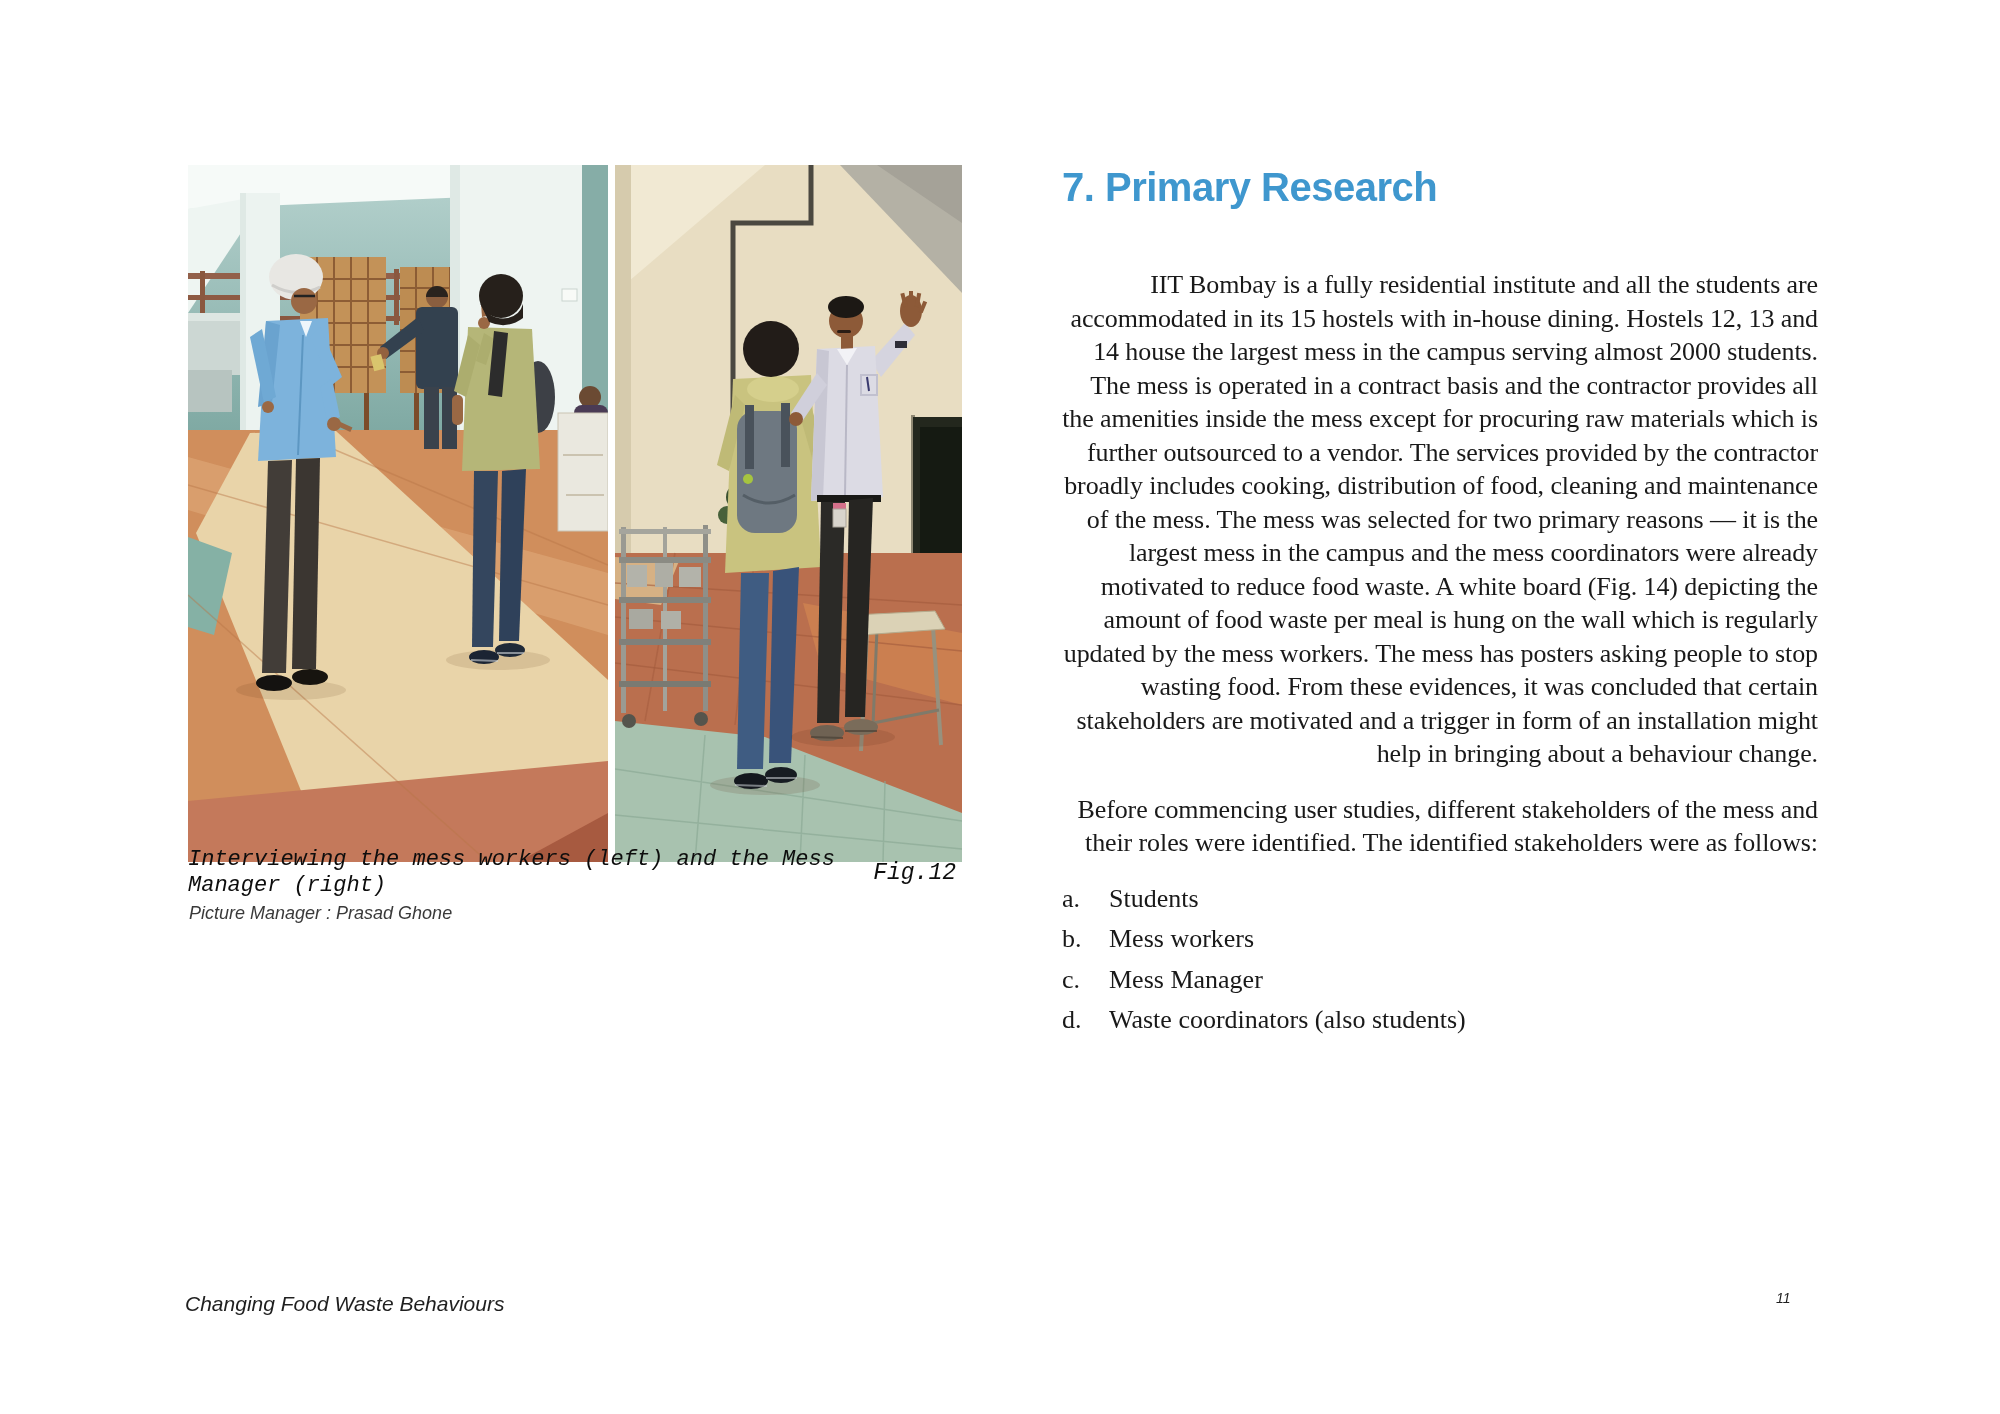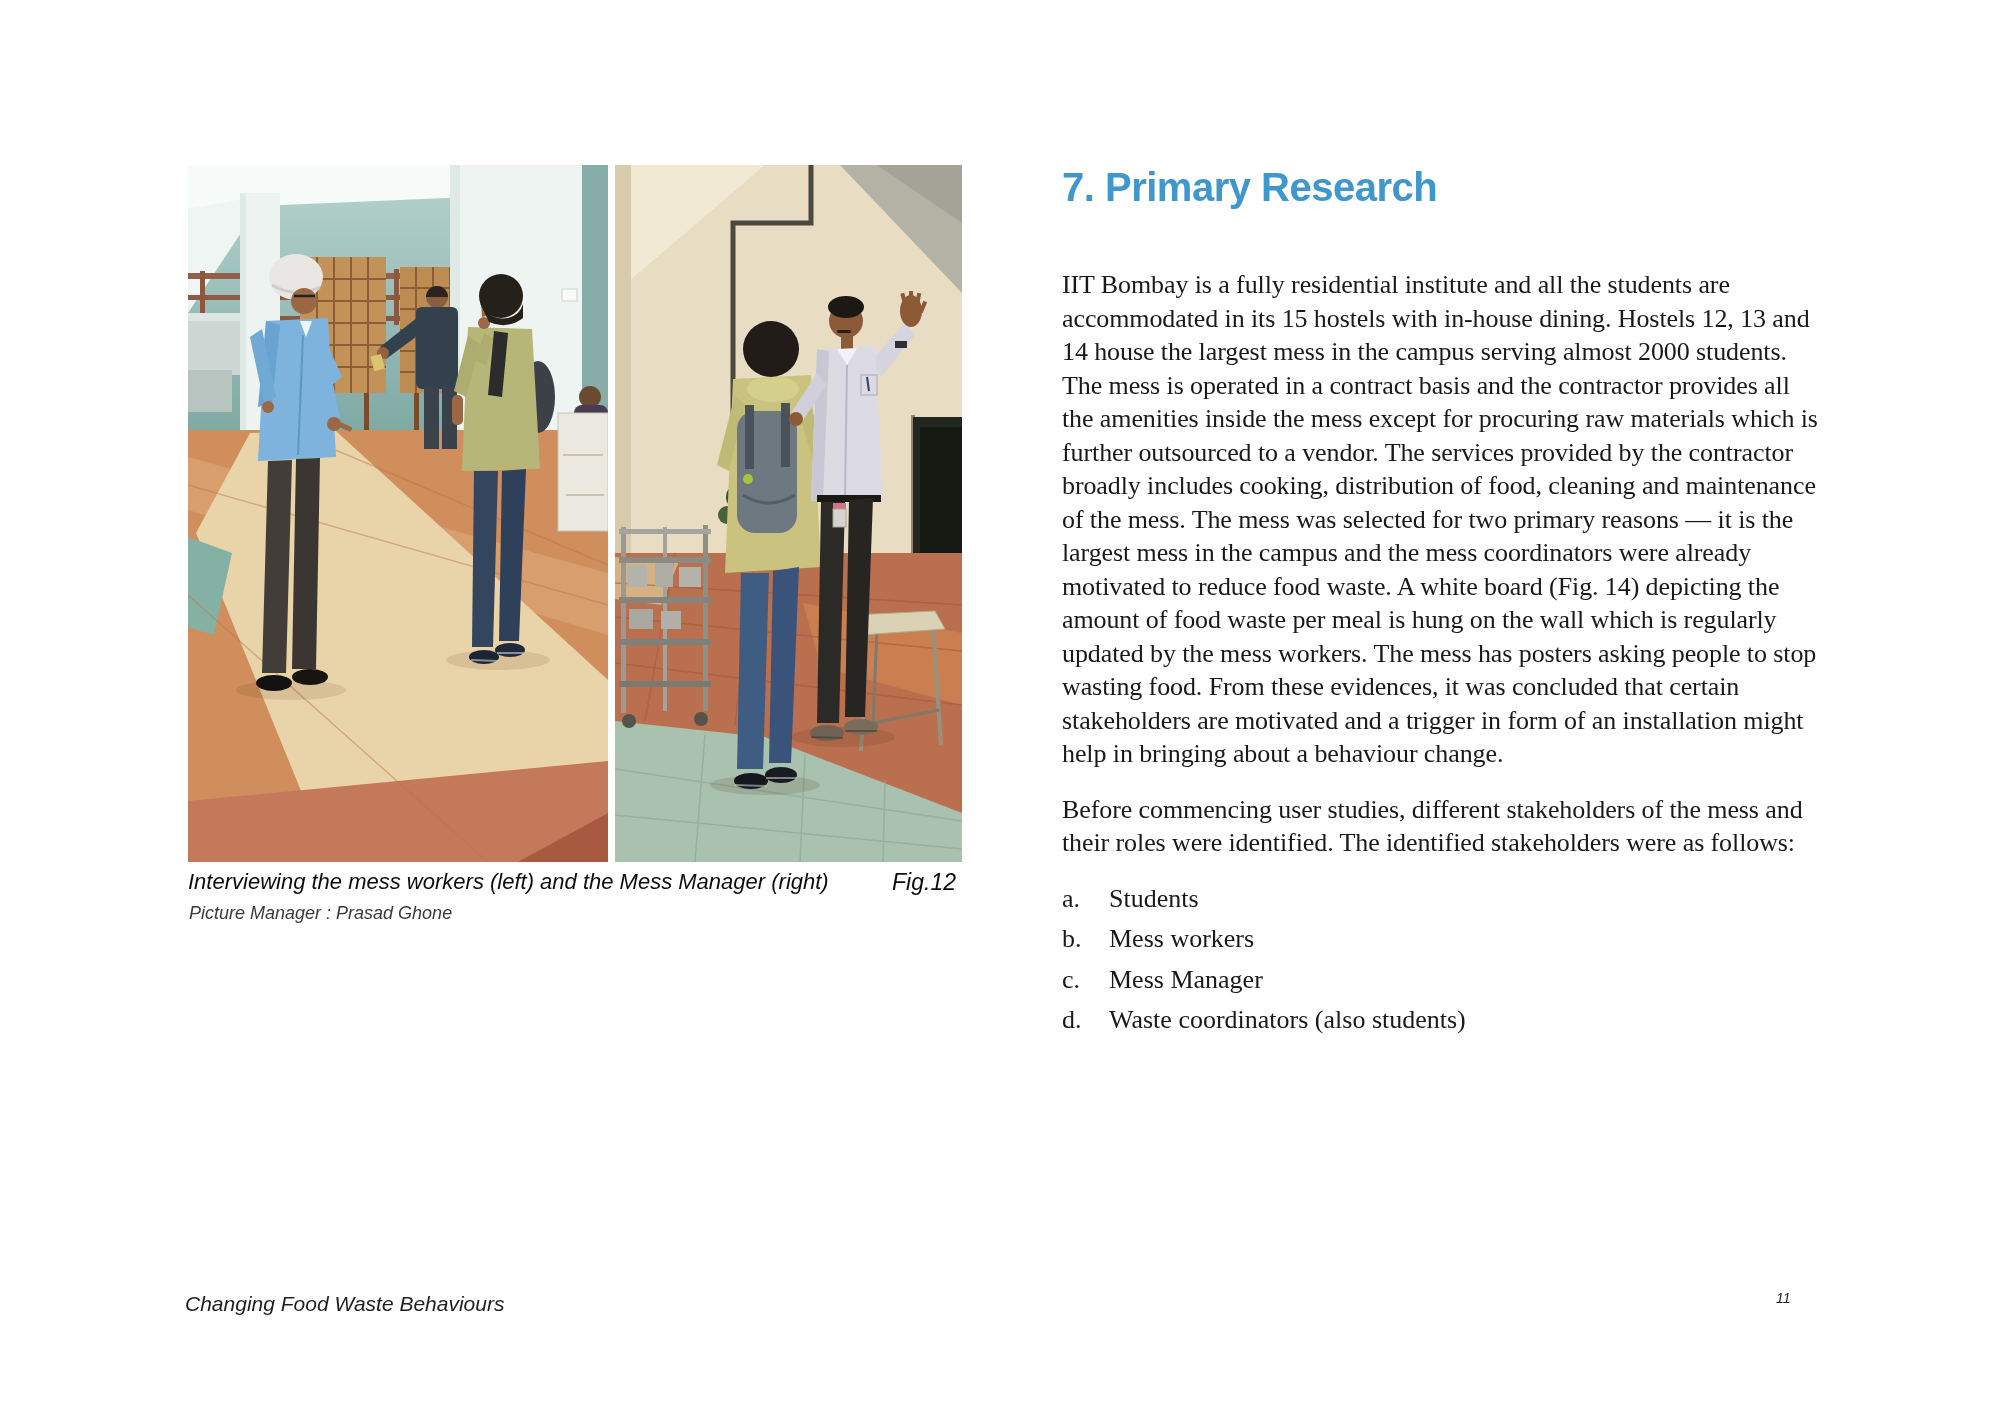--- a/index.html
+++ b/index.html
@@ -10,41 +10,41 @@
   .page{position:absolute;inset:0;background:#fff;}
 
   
   .photos{position:absolute;left:188px;top:165px;display:flex;gap:7px;}
   .photo{overflow:hidden;background:#ddd;}
   .photo.left{width:420px;height:697px;}
   .photo.right{width:347px;height:697px;}
   .photo svg{display:block;width:100%;height:100%;}
 
   .caption-row{
-    position:absolute;left:188px;top:869px;width:774px;
-    display:flex;justify-content:space-between;align-items:flex-start;
-    font-style:italic;color:#0d0d0d;
+    position:absolute;left:188px;top:847px;width:774px;
+    display:flex;justify-content:space-between;align-items:center;
+    font-style:italic;color:#0d0d0d;font-family:Liberation Mono, monospace;
   }
   .caption{font-size:22px;line-height:26px;}
   .figlabel{font-size:23px;line-height:26px;padding-right:6px;}
   .courtesy{
     position:absolute;left:189px;top:903px;
     font-style:italic;font-size:18px;color:#3a3a3a;
   }
 
   
   .text-col{position:absolute;left:1062px;top:163px;width:756px;color:#191919;}
   .text-col h1{
     margin:0 0 57px 0;font-family:"Liberation Sans",sans-serif;
     font-weight:bold;font-size:40px;line-height:48px;letter-spacing:-0.5px;
     color:#3f97ce;
   }
   .body-text{
     font-family:"Liberation Serif",serif;font-size:26px;line-height:33.5px;
-    letter-spacing:-0.1px;margin:0 0 22px 0;
+    letter-spacing:-0.1px;margin:0 0 22px 0;text-align:right;
   }
   .stakeholder-list{margin:4px 0 0 0;}
   .stk-row{
     display:flex;font-family:"Liberation Serif",serif;
     font-size:26px;line-height:33.5px;margin:0 0 7px 0;
   }
   .stk-label{width:47px;flex:none;}
   .closing{margin-top:2px;margin-bottom:0;}
 
   

